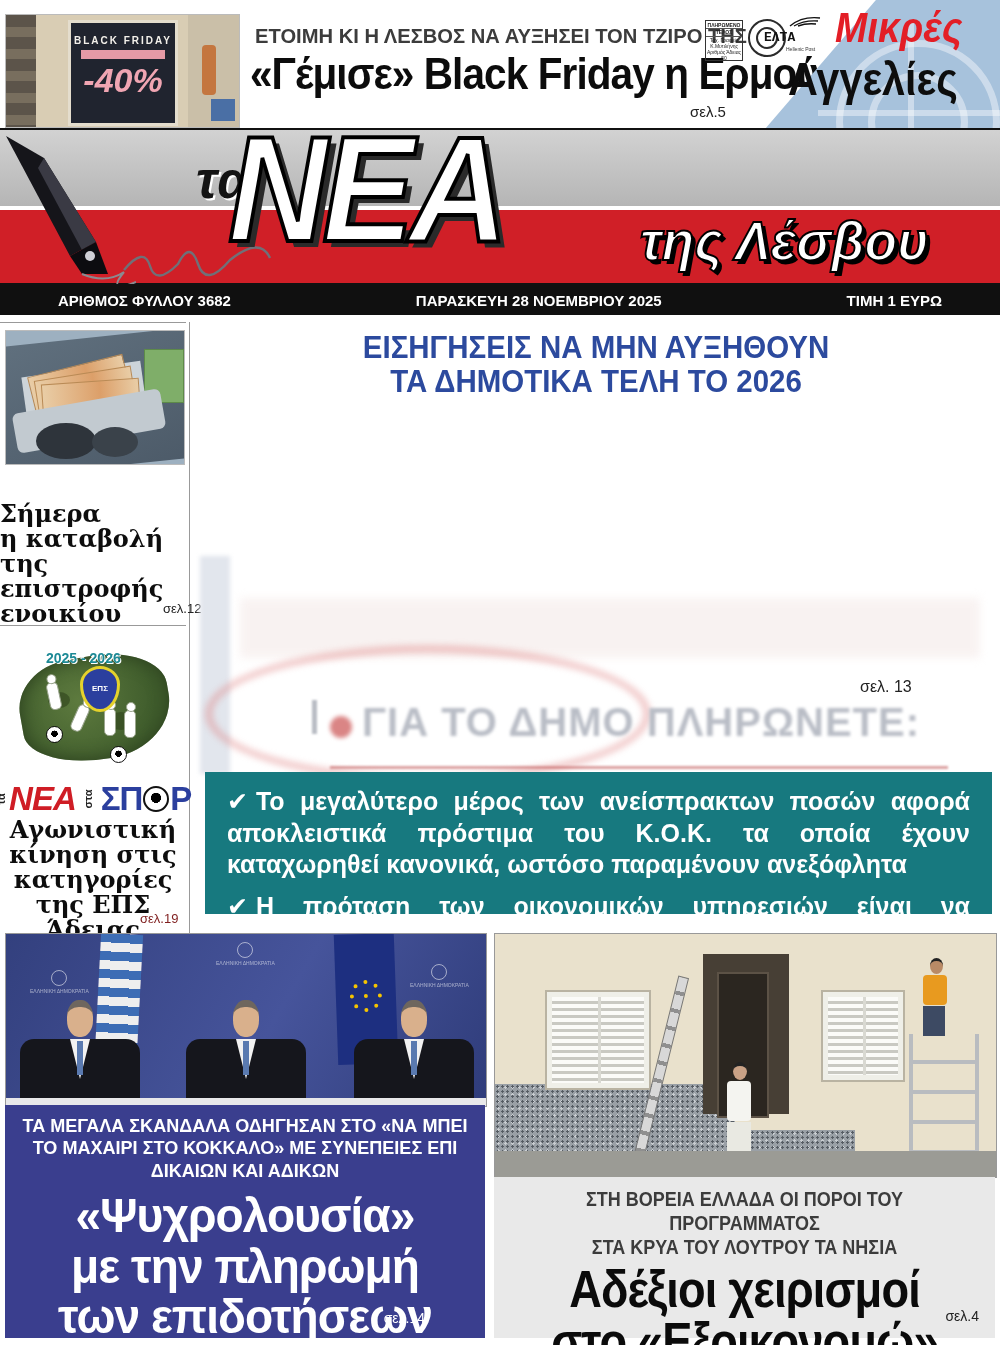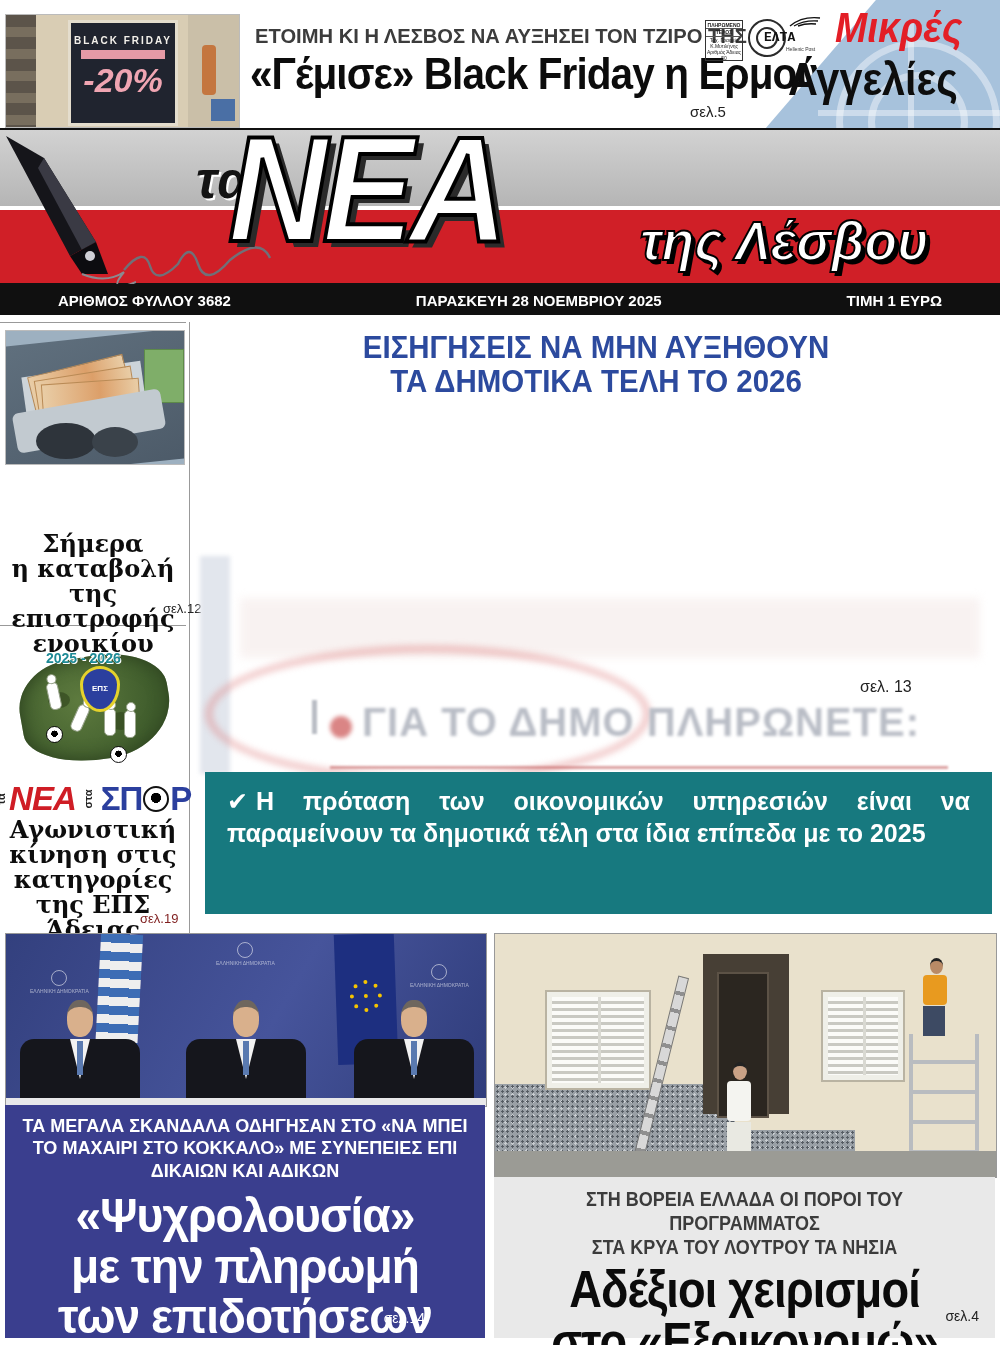--- a/index.html
+++ b/index.html
@@ -64,21 +64,21 @@
   .sb-divider{left:0;top:625px;width:186px;height:1px;background:#999;}
   .sb-img1{left:5px;top:330px;width:178px;height:133px;border:1px solid #bbb;overflow:hidden;background:#9db0c0;}
   .mm-body{left:-12px;top:6px;width:210px;height:130px;background:linear-gradient(160deg,#60707e,#4c5a68);transform:rotate(-6deg);}
   .mm-slot{left:18px;top:38px;width:120px;height:46px;background:#cdd4d9;transform:rotate(-8deg);}
   .mm-note{position:absolute;width:96px;height:34px;background:linear-gradient(90deg,#e9cda6,#dc9f69 60%,#e9cda6);border:1px solid #b98a55;}
   .mm-screen{left:138px;top:18px;width:34px;height:48px;background:#7fae69;border:1px solid #5d8a49;font-size:4px;color:#fff;padding:2px;line-height:1.4;}
   .mm-roller{left:30px;top:92px;width:60px;height:36px;background:#2e343b;border-radius:50%;}
   .mm-roller2{left:86px;top:96px;width:46px;height:30px;background:#3a424a;border-radius:50%;}
   .mm-guide{left:8px;top:70px;width:150px;height:40px;background:#c2cad0;transform:rotate(-10deg);border-radius:6px;}
   .sb-kicker{left:0;top:478px;width:186px;text-align:center;font-size:19px;font-weight:bold;color:#2d53a5;line-height:1.2;}
-  .sb-headline{left:0;top:532px;width:186px;text-align:center;font-family:"DejaVu Serif","Liberation Serif",serif;
+  .sb-headline{left:0;top:502px;width:186px;font-family:"DejaVu Serif","Liberation Serif",serif;
                font-weight:bold;font-size:24px;line-height:1.04;color:#0d0d0d;}
   .sb-pageref1{left:138px;top:601px;font-size:13px;color:#222;margin-left:25px;}
   .sb-map{left:8px;top:642px;width:176px;height:132px;overflow:hidden;}
   .map-blob{left:12px;top:14px;width:150px;height:104px;background:radial-gradient(circle at 40% 40%,#5d7a3e,#3f5c2c 70%);
             border-radius:46% 60% 55% 70%/55% 48% 65% 45%;transform:rotate(-10deg);box-shadow:inset 0 0 18px #2c401e;}
   .map-spot{position:absolute;background:#33491f;border-radius:50%;opacity:.7;}
   .season{left:38px;top:8px;font-size:14px;font-weight:900;color:#1d8a96;text-shadow:1px 1px 0 #fff,-1px -1px 0 #fff;}
   .badge{left:72px;top:24px;width:34px;height:40px;background:#2b3f9e;border:3px solid #e5d22c;
          border-radius:50% 50% 50% 50%/40% 40% 60% 60%;color:#fff;font-size:8px;font-weight:bold;text-align:center;line-height:40px;}
   .player{position:absolute;width:10px;height:26px;background:#fff;border:1px solid #9aa58d;border-radius:5px;}
@@ -161,21 +161,21 @@
 </head>
 <body>
 
 <div class="page">
 
   <div class="abs bf-photo">
     <div class="abs bf-shelf"></div>
     <div class="abs bf-poster">
       <div class="bf-label">BLACK FRIDAY</div>
       <div class="bf-band"></div>
-      <div class="bf-discount">-20%</div>
+      <div class="bf-discount">-40%</div>
     </div>
     <div class="abs bf-right1"></div>
     <div class="abs bf-right2"></div>
   </div>
 
   <div class="abs top-kicker">ΕΤΟΙΜΗ ΚΙ Η ΛΕΣΒΟΣ ΝΑ ΑΥΞΗΣΕΙ ΤΟΝ ΤΖΙΡΟ ΤΗΣ</div>
   <div class="abs top-headline">«Γέμισε» Black Friday η Ερμού</div>
   <div class="abs top-pageref">σελ.5</div>
 
   <div class="abs stamp-box">
@@ -290,20 +290,21 @@
   <div class="abs wm-band"></div>
   <div class="abs wm-ellipse"></div>
   <div class="abs wm-bar"></div>
   <div class="abs wm-dot"></div>
   <div class="abs wm-text">ΓΙΑ ΤΟ ΔΗΜΟ ΠΛΗΡΩΝΕΤΕ:</div>
   <div class="abs wm-line"></div>
 
   <div class="abs main-pageref">σελ. 13</div>
 
   <div class="abs teal-box">
+    <p><span class="chk">✔</span><span>Το μεγαλύτερο μέρος των ανείσπρακτων ποσών αφορά αποκλειστικά πρόστιμα του Κ.Ο.Κ. τα οποία έχουν καταχωρηθεί κανονικά, ωστόσο παραμένουν ανεξόφλητα</span></p>
     <p><span class="chk">✔</span><span>Η πρόταση των οικονομικών υπηρεσιών είναι να παραμείνουν τα δημοτικά τέλη στα ίδια επίπεδα με το 2025</span></p>
   </div>
 
   <div class="abs bl-photo">
     <div class="bd-emblem" style="left:24px;top:36px;"><span class="ring"></span><span>ΕΛΛΗΝΙΚΗ ΔΗΜΟΚΡΑΤΙΑ</span></div>
     <div class="bd-emblem" style="left:210px;top:8px;"><span class="ring"></span><span>ΕΛΛΗΝΙΚΗ ΔΗΜΟΚΡΑΤΙΑ</span></div>
     <div class="bd-emblem" style="left:404px;top:30px;"><span class="ring"></span><span>ΕΛΛΗΝΙΚΗ ΔΗΜΟΚΡΑΤΙΑ</span></div>
     <div class="abs gr-flag"></div>
     <div class="abs eu-flag">
         <span class="eu-star"></span>

